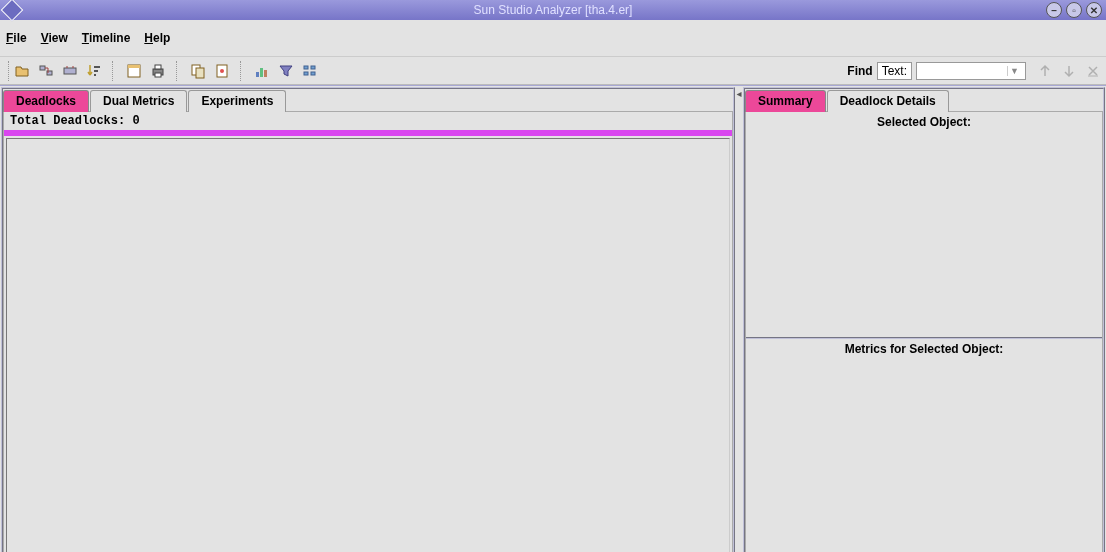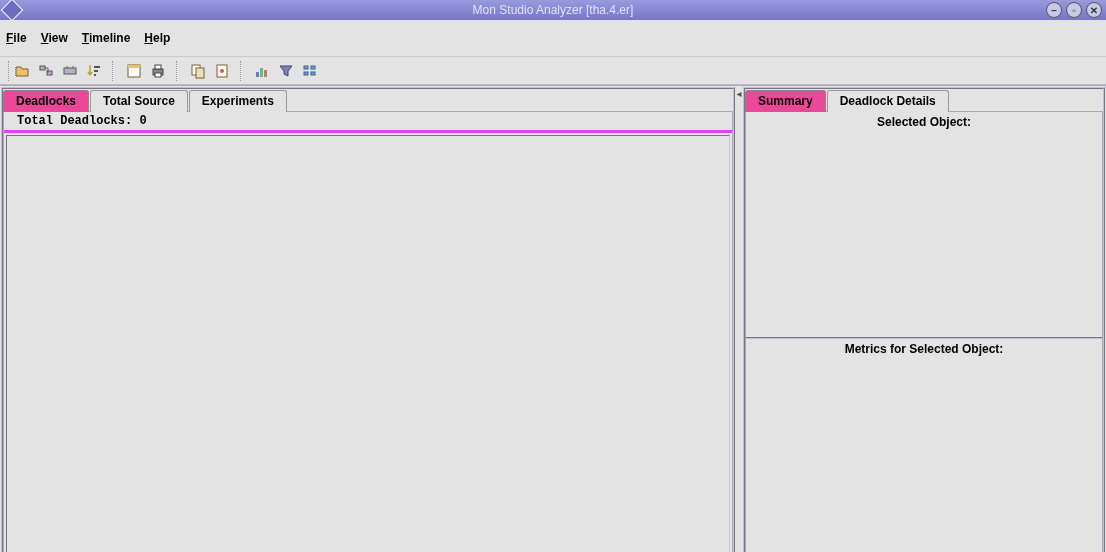--- a/index.html
+++ b/index.html
@@ -36,34 +36,34 @@
   .right-pane { flex: 1; display: flex; flex-direction: column; border: 2px ridge #c0c0d8; margin: 1px; background: #e3e3e3; }
   
   .splitter { width: 6px; background: #e3e3e3; cursor: ew-resize; position: relative; display: flex; align-items: flex-start; justify-content: center; }
   .splitter-arrow { font-size: 10px; color: #555; margin-top: 2px; }
   
   .tabbar { display: flex; height: 22px; background: #e3e3e3; }
   .tab { padding: 3px 12px; border: 1px solid #999; border-bottom: none; background: #e3e3e3; font-weight: bold; font-size: 12px; cursor: pointer; margin-right: 1px; border-radius: 3px 3px 0 0; position: relative; top: 1px; }
   .tab.active { background: #ec4899; border-color: #888; }
   
   .pane-content { flex: 1; background: #e3e3e3; border: 1px solid #aaa; overflow: auto; }
-  .status-line { font-family: "Courier New", monospace; font-weight: bold; font-size: 12px; padding: 2px 13px; background: #e3e3e3; border-bottom: 3px solid #d946ef; }
+  .status-line { font-family: "Courier New", monospace; font-weight: bold; font-size: 12px; padding: 2px 6px; background: #e3e3e3; border-bottom: 6px solid #d946ef; }
   .inner-blank { margin: 2px; border: 1px inset #ccc; background: #e3e3e3; height: calc(100% - 28px); }
   
   .right-content { flex: 1; display: flex; flex-direction: column; border: 1px solid #aaa; }
   .panel-header { text-align: center; font-weight: bold; font-size: 12px; padding: 3px 0; }
   .panel-top { flex: 1; border-bottom: 2px groove #c0c0d8; }
   .panel-bottom { flex: 1; }
 </style>
 </head>
 <body>
 
 <div class="titlebar">
   <div class="titlebar-icon"></div>
-  <div class="titlebar-title">Mon Studio Analyzer [tha.4.er]</div>
+  <div class="titlebar-title">Sun Studio Analyzer [tha.4.er]</div>
   <div class="titlebar-buttons">
     <div class="titlebar-btn">–</div>
     <div class="titlebar-btn">▫</div>
     <div class="titlebar-btn">✕</div>
   </div>
 </div>
 
 <div class="menubar">
   <span class="menubar-item"><u>F</u>ile</span>
   <span class="menubar-item"><u>V</u>iew</span>
@@ -143,27 +143,55 @@
     <div class="tb-icon">
       <svg viewBox="0 0 16 16">
           <rect x="2" y="3" width="4" height="3" fill="#70a0d0" stroke="#406090"></rect>
           <rect x="9" y="3" width="4" height="3" fill="#70a0d0" stroke="#406090"></rect>
           <rect x="2" y="9" width="4" height="3" fill="#70a0d0" stroke="#406090"></rect>
           <rect x="9" y="9" width="4" height="3" fill="#70a0d0" stroke="#406090"></rect>
         </svg>
     </div>
   </div>
 
+  <div class="find-section">
+    <span class="find-label">Find</span>
+    <span class="find-dropdown">
+      <span>Text:</span>
+    </span>
+    <span class="find-input-wrap">
+      <input class="find-input" value="" style="">
+      <span class="dd-arrow">▼</span>
+    </span>
+    <div class="find-nav">
+      <div class="find-nav-icon">
+        <svg viewBox="0 0 14 14">
+            <path d="M7 2v10M3 6l4-4 4 4" stroke="#666" fill="none" stroke-width="1.5"></path>
+          </svg>
+      </div>
+      <div class="find-nav-icon">
+        <svg viewBox="0 0 14 14">
+            <path d="M7 2v10M3 8l4 4 4-4" stroke="#666" fill="none" stroke-width="1.5"></path>
+          </svg>
+      </div>
+      <div class="find-nav-icon">
+        <svg viewBox="0 0 14 14">
+            <path d="M3 3l8 8M11 3l-8 8" stroke="#666" stroke-width="1.5"></path>
+            <path d="M2 12h10" stroke="#666"></path>
+          </svg>
+      </div>
+    </div>
+  </div>
 </div>
 
 <div class="main">
   <div class="left-pane">
     <div class="tabbar">
       <div class="tab active">Deadlocks</div>
-      <div class="tab">Total Source</div>
+      <div class="tab">Dual Metrics</div>
       <div class="tab">Experiments</div>
     </div>
     <div class="pane-content">
       <div class="status-line">Total Deadlocks: 0</div>
       <div class="inner-blank"></div>
     </div>
   </div>
 
   <div class="splitter">
     <span class="splitter-arrow">◂</span>

